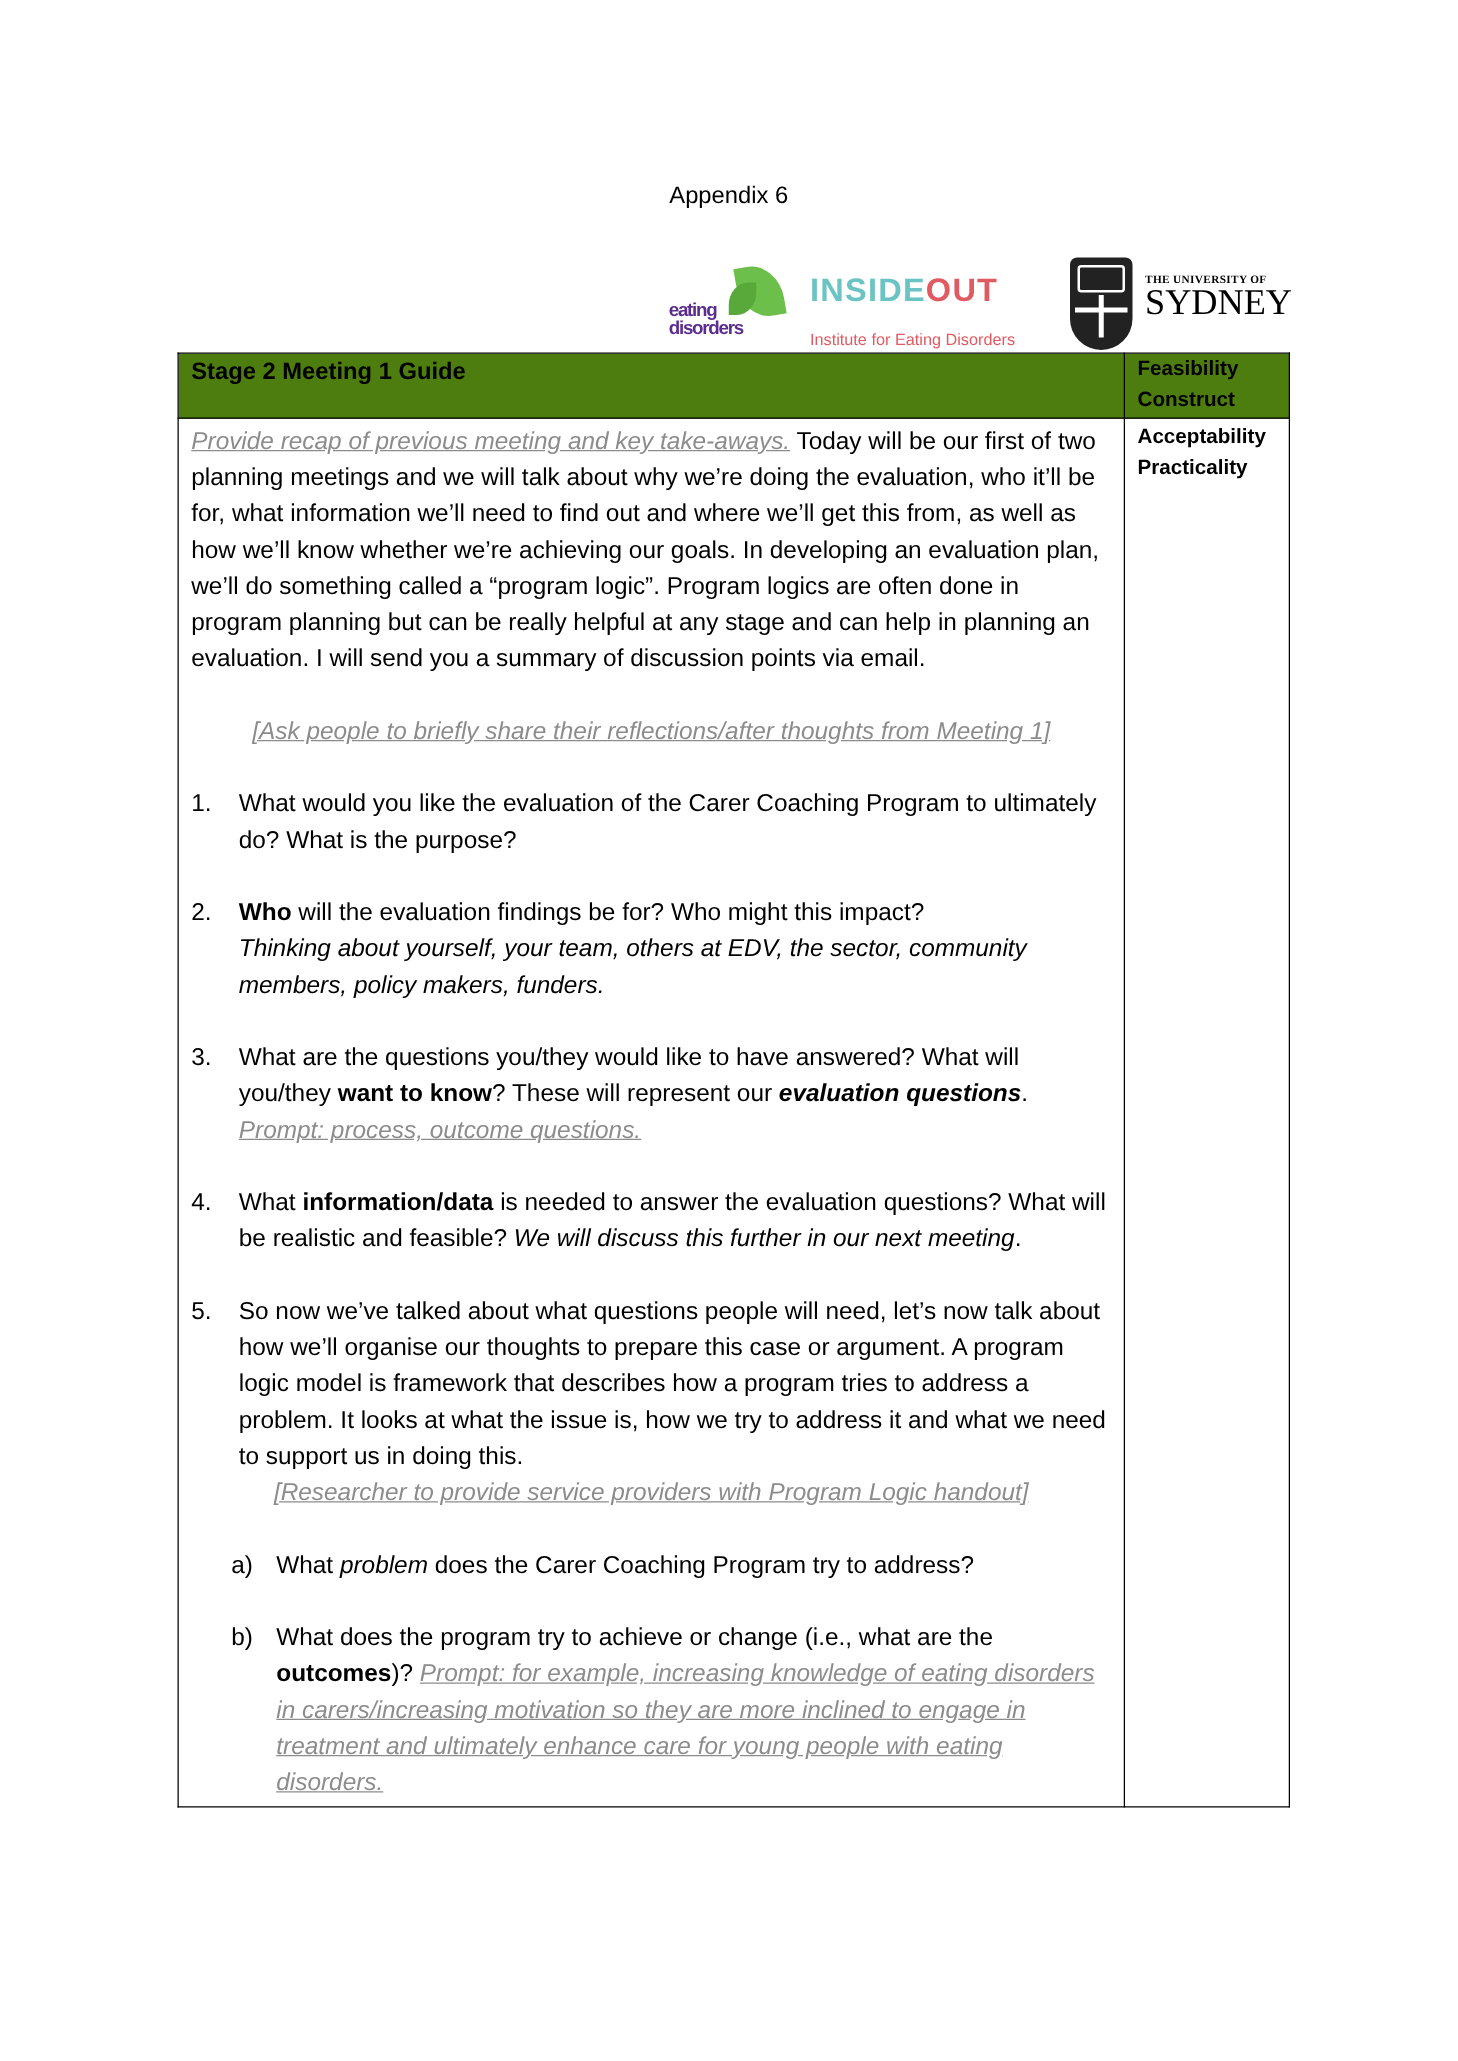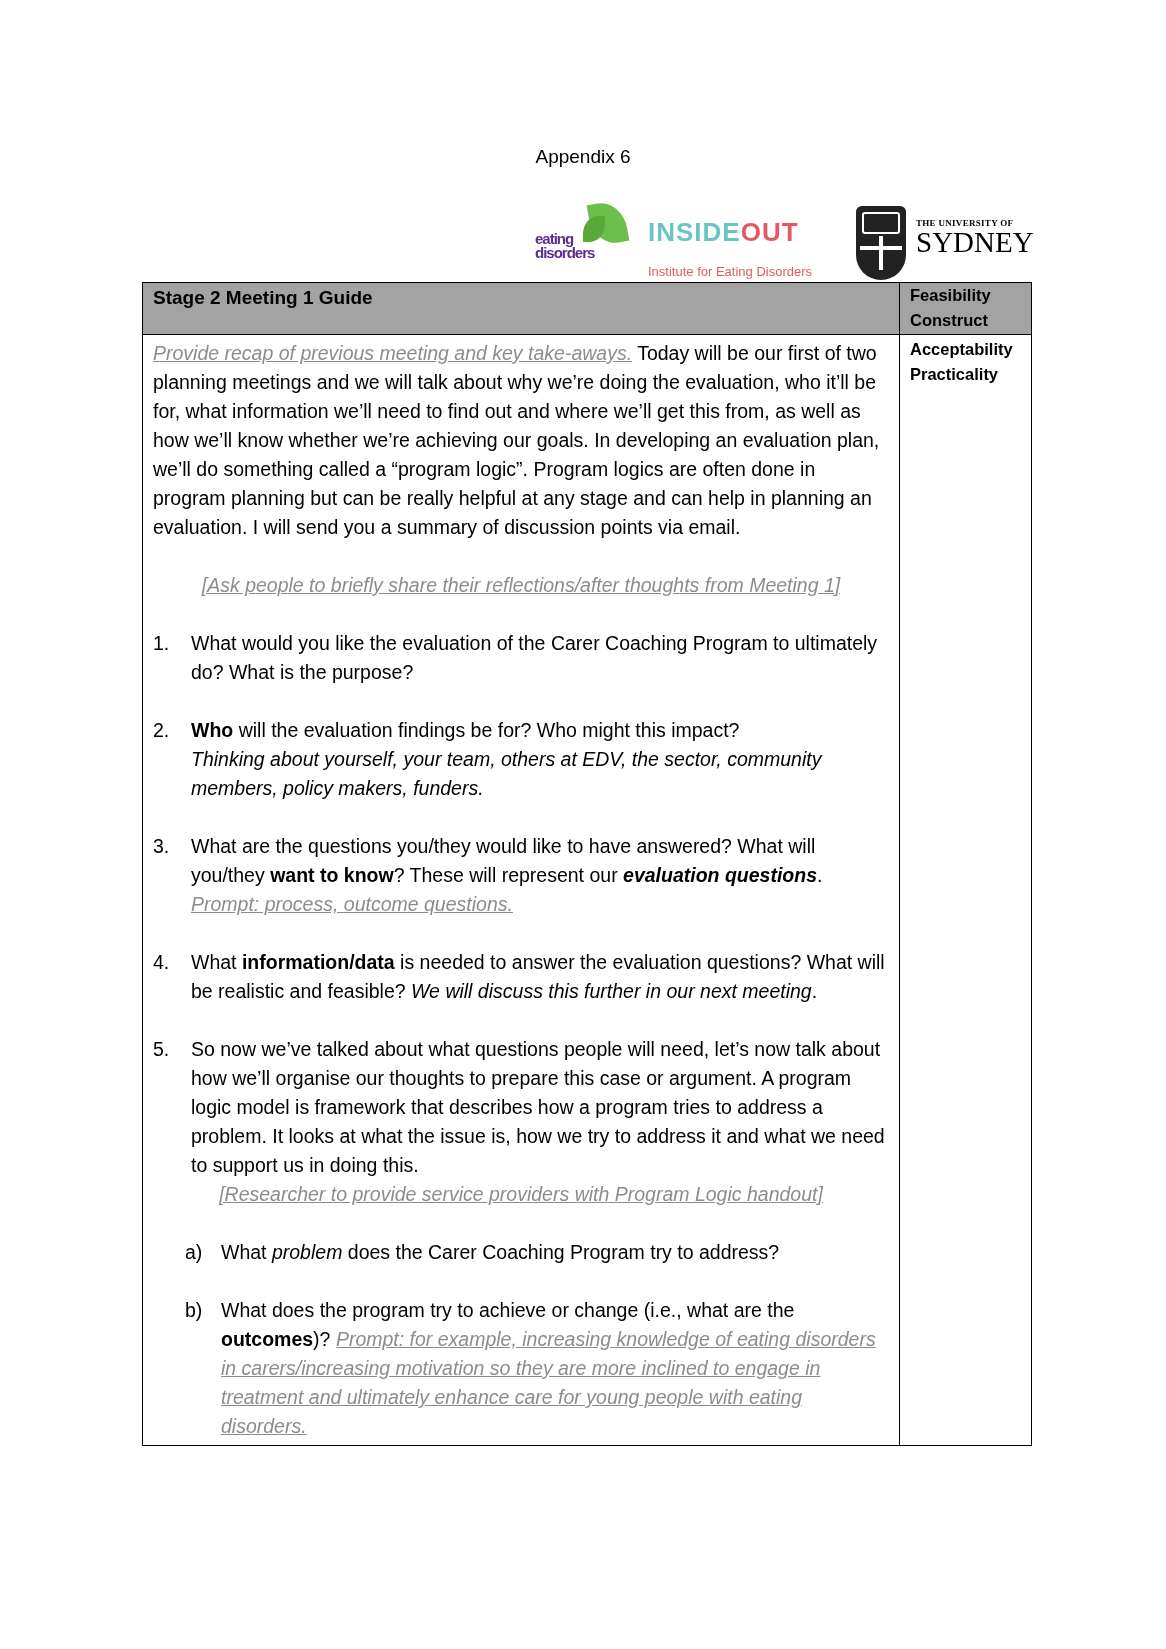--- a/index.html
+++ b/index.html
@@ -1,21 +1,21 @@
 <!DOCTYPE html>
 <html><head>
 <meta charset="utf-8">
 <style>
   html, body { margin: 0; padding: 0; background: #ffffff; }
   body { width: 1166px; height: 1649px; position: relative; overflow: hidden;
          font-family: "Liberation Sans", sans-serif; color: #000; }
   .appendix-title { position: absolute; top: 146px; left: 0; width: 1166px; text-align: center;
          font-weight: normal; font-size: 19px; }
   .logos { position: absolute; top: 200px; left: 535px; height: 80px; width: 500px; }
-  .edv { position: absolute; left: 0; top: 2px; width: 90px; height: 76px; }
+  .edv { position: absolute; left: 0; top: 12px; width: 90px; height: 76px; }
   .edv .leaf { position: absolute; left: 55px; top: 0; width: 36px; height: 42px;
                background: #6cbf4a; border-radius: 0 70% 0 70%; transform: rotate(-10deg); }
   .edv .leaf2 { position: absolute; left: 48px; top: 14px; width: 22px; height: 26px;
                background: #58a83a; border-radius: 70% 0 70% 0; }
   .edv .txt { position: absolute; left: 0; top: 30px; color: #5b2d8e; font-weight: bold;
               font-size: 15px; line-height: 14px; letter-spacing: -1px; }
   .edv .vic { position: absolute; left: 42px; top: 60px; color: #5b2d8e; font-size: 9px; font-weight: bold; margin-top: 46px; }
   .insideout { position: absolute; left: 113px; top: 14px; width: 200px; height: 60px; }
   .insideout .big { font-weight: bold; font-size: 26px; letter-spacing: 1px; line-height: 36px; }
   .insideout .inside { color: #6cc3c3; }
@@ -26,21 +26,21 @@
            border-radius: 6px 6px 26px 26px; }
   .crest .cross-h { position: absolute; left: 4px; right: 4px; top: 40px; height: 4px; background: #fff; }
   .crest .cross-v { position: absolute; left: 23px; top: 30px; bottom: 10px; width: 4px; background: #fff; }
   .crest .top { position: absolute; left: 6px; right: 6px; top: 6px; height: 18px; border: 2px solid #fff; border-radius: 3px; }
   .usyd { position: absolute; left: 381px; top: 18px; width: 120px; font-family: Liberation Serif, serif; }
   .usyd .small { font-size: 9px; font-weight: bold; letter-spacing: 0.3px; }
   .usyd .big { font-size: 29px; line-height: 28px; letter-spacing: 0px; }
 
   table.guide { position: absolute; left: 142px; top: 282px; width: 890px; border-collapse: collapse; }
   table.guide td { border: 1.5px solid #000; vertical-align: top; }
-  .hdr td { background: #a3a3a3; }
+  .hdr td { background: #4d7c0f; }
   .hdr-left { font-weight: bold; font-size: 19px; padding: 4px 8px 0 10px; height: 47px; }
   .hdr-right { font-weight: bold; font-size: 16.5px; line-height: 25px; padding: 0 4px 0 10px; width: 117px; }
   .body-left { padding: 4px 10px 4px 10px; font-size: 19.5px; line-height: 29px; }
   .body-right { font-weight: bold; font-size: 16.5px; line-height: 25px; padding: 2px 4px 0 10px; }
   .gray { color: #8c8c8c; text-decoration: underline; }
   .ul { text-decoration: underline; }
   .it { font-style: italic; }
   .b { font-weight: bold; }
   .center { text-align: center; }
   .gap { height: 29px; }

